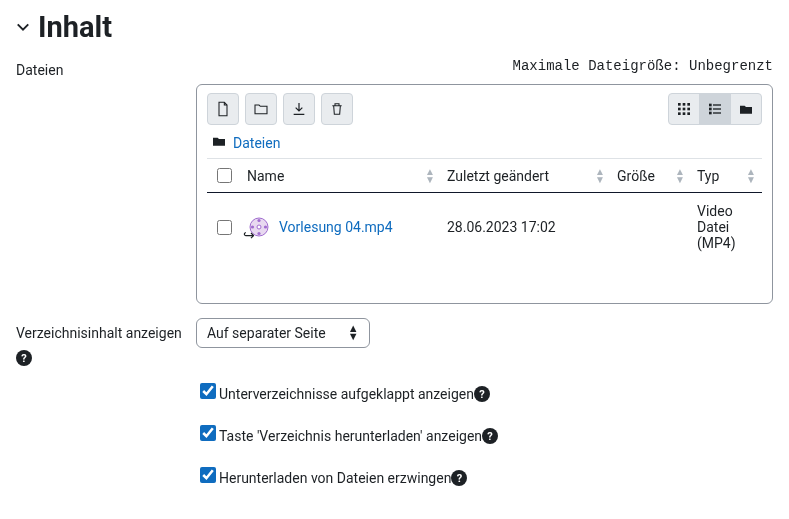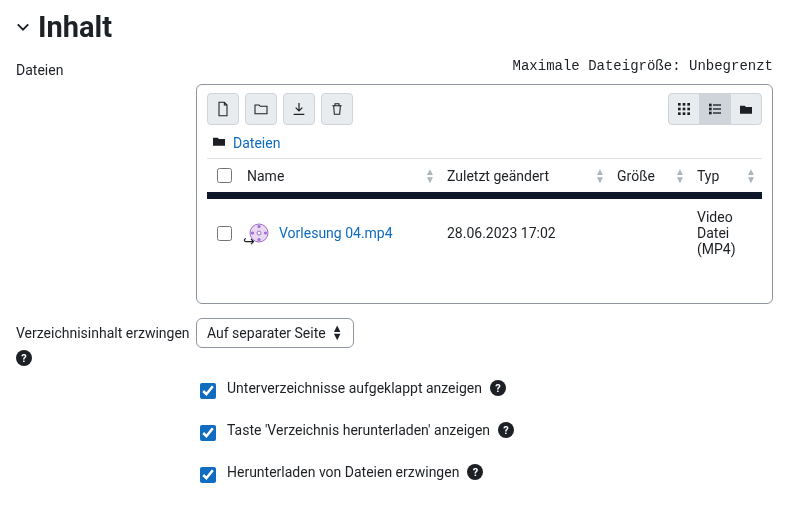--- a/index.html
+++ b/index.html
@@ -103,21 +103,21 @@
   }
   .fp-table {
     width: 100%;
     border-collapse: collapse;
   }
   .fp-table th {
     text-align: left;
     font-weight: 400;
     color: #1d2125;
     border-top: 1px solid #dee2e6;
-    border-bottom: 7px solid #0f172a;
+    border-bottom: 1px solid #0f172a;
     padding: 6px 6px;
     font-size: 14px;
     position: relative;
   }
   .fp-table th .sort {
     float: right;
     color: #adb5bd;
     font-size: 10px;
     line-height: 8px;
   }
@@ -152,21 +152,21 @@
   input[type=checkbox].tbl {
     width: 15px;
     height: 15px;
   }
   .select-pill {
     border: 1px solid #8f959e;
     border-radius: 6px;
     padding: 6px 10px;
     display: inline-flex;
     align-items: center;
-    gap: 6px;
+    gap: 22px;
     cursor: pointer;
     background: #fff;
     font-size: 14px;
   }
   .help-icon {
     width: 16px;
     height: 16px;
     border-radius: 50%;
     background: #1d2125;
     color: #fff;
@@ -176,22 +176,21 @@
     font-size: 11px;
     font-weight: 700;
     cursor: pointer;
   }
   .check-row {
     padding-left: 180px;
     margin-bottom: 20px;
   }
   .check-row label {
     display: inline-flex;
-    align-items: flex-start;
-    gap: 8px;
+    align-items: flex-end;
     font-size: 14px;
   }
   .check-row input[type=checkbox] {
     width: 16px;
     height: 16px;
     accent-color: #0f6cbf;
   }
   .col-check { width: 28px; }
   .col-name  { width: 200px; }
   .col-date  { width: 170px; }
@@ -314,21 +313,21 @@
             <td>Video Datei (MP4)</td>
           </tr>
         </tbody>
       </table>
     </div>
   </div>
 </div>
 
 <div class="row">
   <div class="row-label wrap">
-    <span>Verzeichnisinhalt erzwingen</span>
+    <span>Verzeichnisinhalt anzeigen</span>
     <span class="help-icon">?</span>
   </div>
   <div class="row-content">
     <div class="select-pill">
       <span>Auf separater Seite</span>
       <span style="font-size:11px;line-height:8px;color:#1d2125;">▲<br>▼</span>
     </div>
   </div>
 </div>
 

